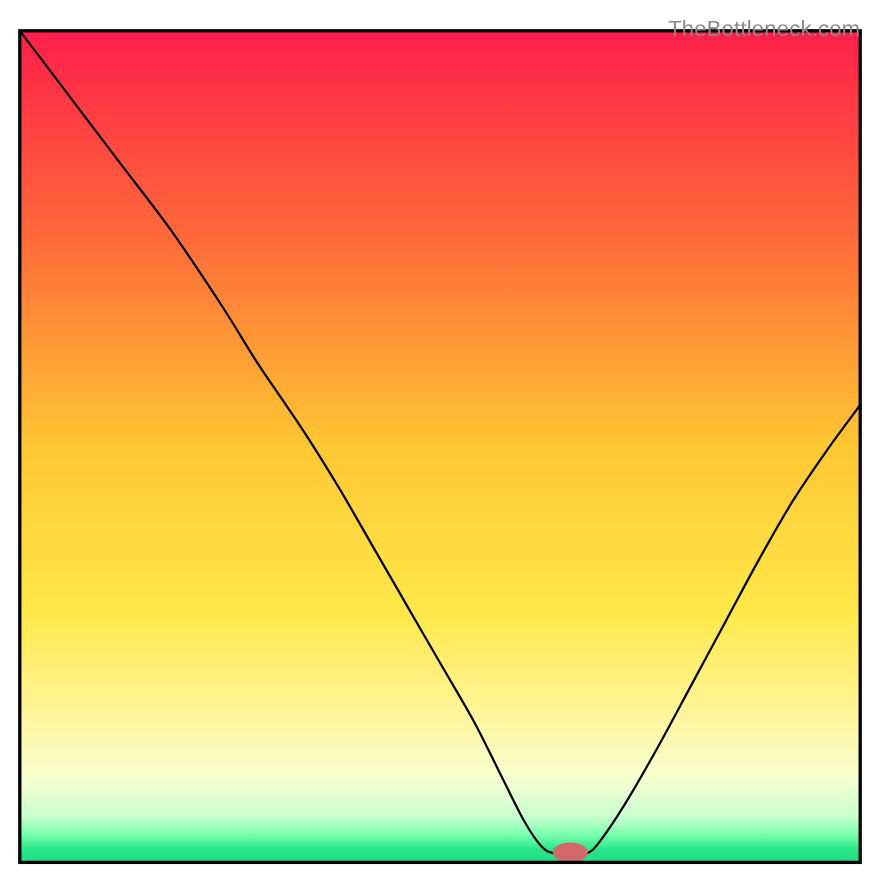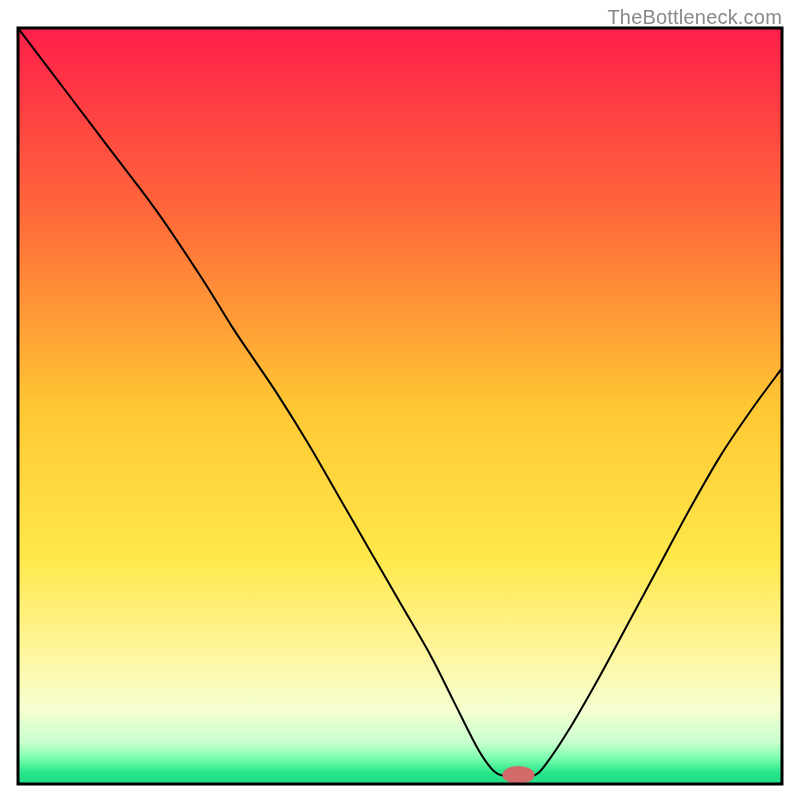--- a/index.html
+++ b/index.html
@@ -13,21 +13,21 @@
   }
   .chart-container {
     position: absolute;
     top: 0;
     left: 0;
     width: 800px;
     height: 800px;
   }
   .watermark {
     position: absolute;
-    top: 6px;
+    top: 16px;
     right: 18px;
     color: #888888;
     font-size: 20px;
     font-weight: 500;
     letter-spacing: 0.2px;
   }
   svg { display: block; }
 </style>
 </head>
 <body>

